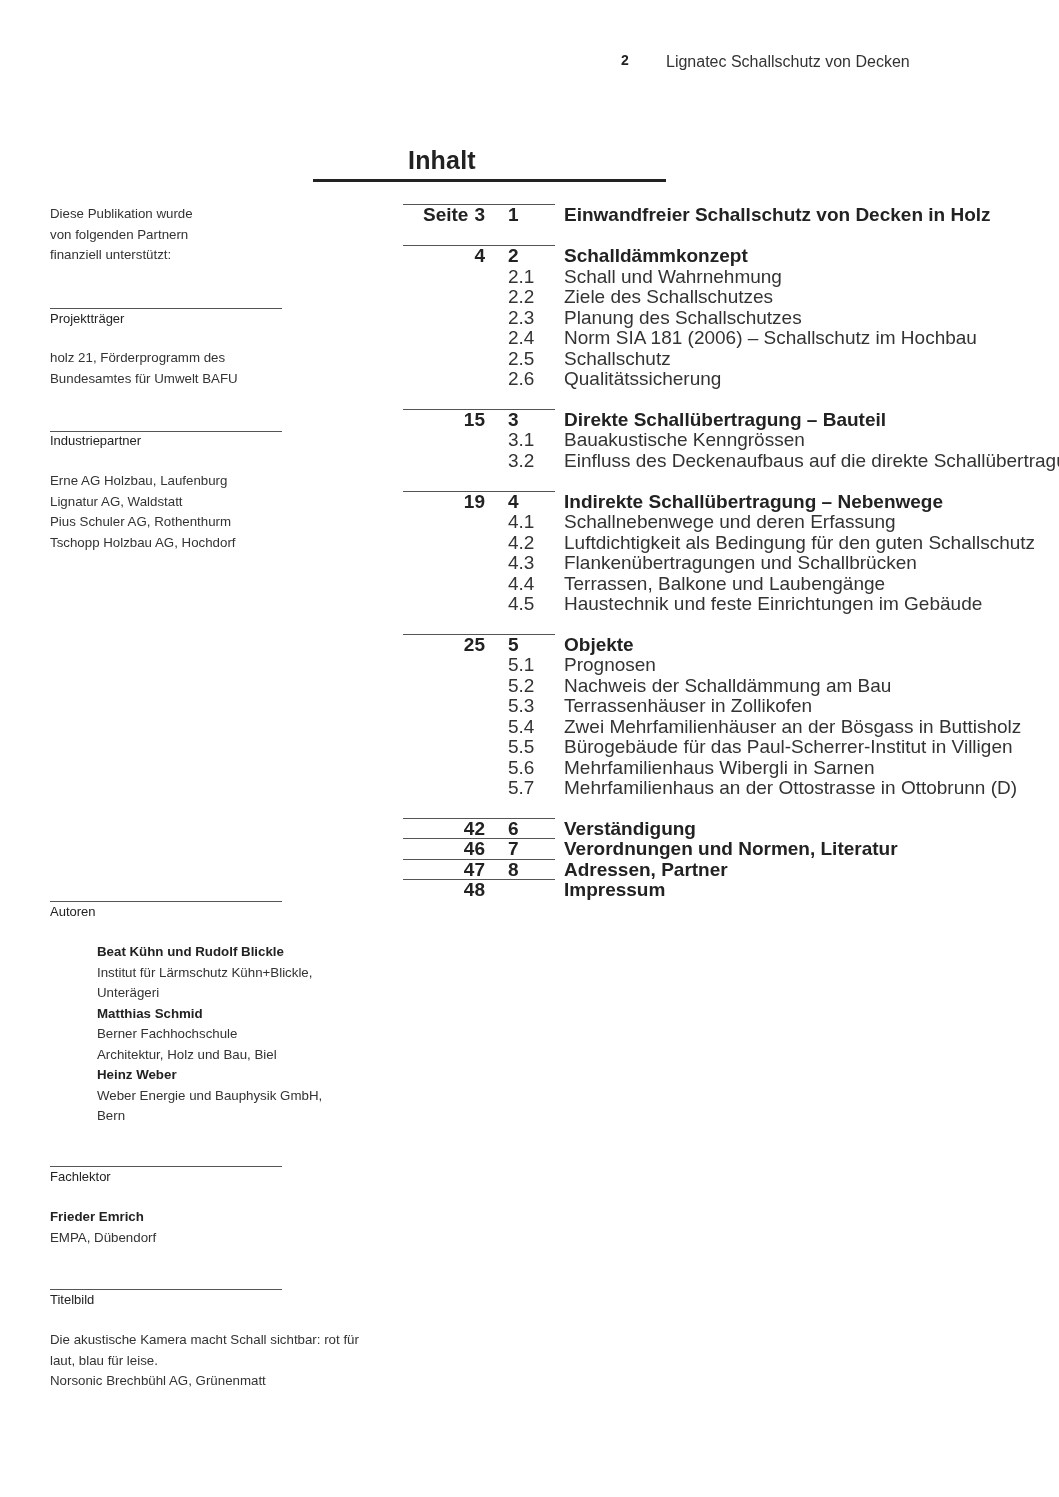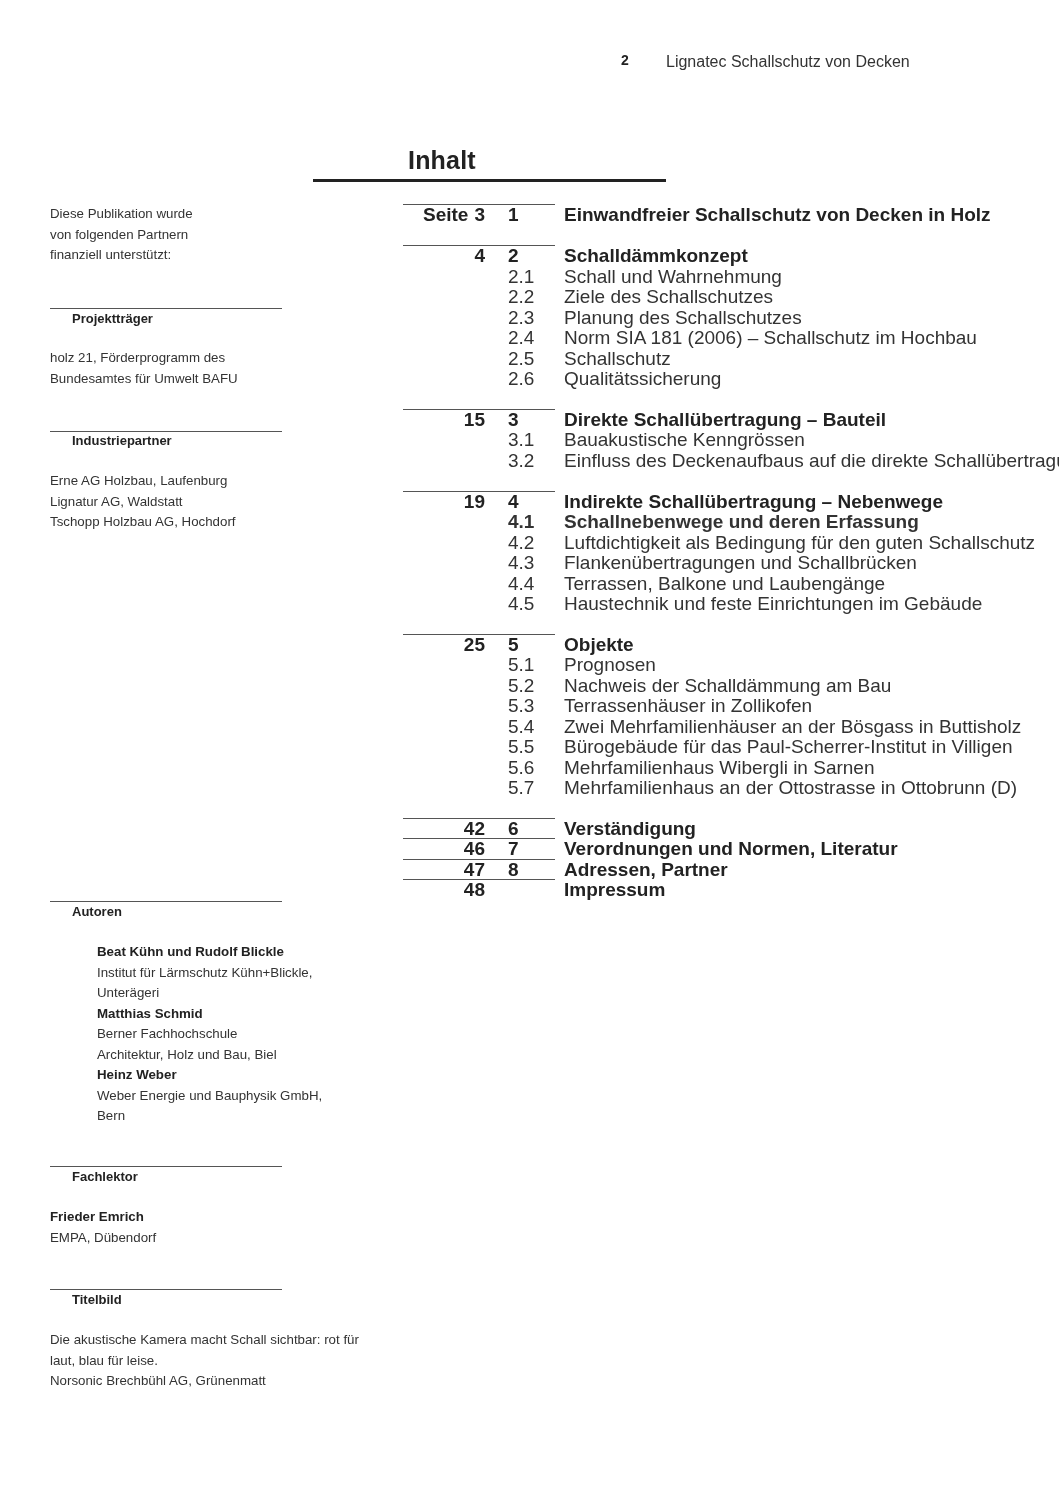--- a/index.html
+++ b/index.html
@@ -11,21 +11,21 @@
   .abs { position: absolute; }
   .hdr-num { left: 621px; top: 52px; font-size: 14px; font-weight: bold; }
   .hdr-title { left: 666px; top: 53px; font-size: 16px; color: #333; }
   .main-title { left: 408px; top: 146px; font-size: 25px; font-weight: bold; letter-spacing: 0.2px; }
   .title-rule { left: 313px; top: 179px; width: 353px; height: 3px; background: #222; }
 
   
   .lc { left: 50px; width: 330px; font-size: 13.3px; line-height: 20.5px; color: #333; }
   .lc .b { font-weight: bold; color: #222; }
   .lc-rule { left: 50px; width: 232px; height: 1px; background: #555; }
-  .lc-head { left: 50px; font-size: 13px; font-weight: bold; color: #222; margin-left: 22px; }
+  .lc-head { left: 50px; font-size: 13px; font-weight: normal; color: #222; }
 
   
   .toc-rule { left: 403px; width: 152px; height: 1px; background: #555; }
   .toc-row { left: 403px; width: 560px; height: 20.5px; font-size: 19px; line-height: 20.5px; margin-left: 20px; }
   .toc-row span { position: absolute; top: 0; white-space: nowrap; }
   .c-seite { left: 0; font-weight: bold; }
   .c-page { left: 32px; width: 30px; text-align: right; font-weight: bold; }
   .c-num { left: 85px; color: #333; }
   .c-title { left: 141px; color: #333; }
   .toc-row.main .c-num, .toc-row.main .c-title { font-weight: bold; color: #222; }
@@ -50,20 +50,21 @@
 <div class="abs lc" style="top:348px;">
   <div>holz 21, Förderprogramm des</div>
   <div>Bundesamtes für Umwelt BAFU</div>
 </div>
 
 <div class="abs lc-rule" style="top:431px;"></div>
 <div class="abs lc-head" style="top:433px;">Industriepartner</div>
 <div class="abs lc" style="top:471px;">
   <div>Erne AG Holzbau, Laufenburg</div>
   <div>Lignatur AG, Waldstatt</div>
+  <div>Pius Schuler AG, Rothenthurm</div>
   <div>Tschopp Holzbau AG, Hochdorf</div>
 </div>
 
 <div class="abs lc-rule" style="top:901px;"></div>
 <div class="abs lc-head" style="top:904px;">Autoren</div>
 <div class="abs lc" style="top:942px;margin-left:47px;">
   <div class="b">Beat Kühn und Rudolf Blickle</div>
   <div>Institut für Lärmschutz Kühn+Blickle,</div>
   <div>Unterägeri</div>
   <div class="b">Matthias Schmid</div>
@@ -148,21 +149,21 @@
       <span class="c-page"></span>
       <span class="c-num">3.2</span>
       <span class="c-title">Einfluss des Deckenaufbaus auf die direkte Schallübertragung</span>
     </div>
     <div class="abs toc-rule" style="top: 491px;"></div>
     <div class="abs toc-row main" style="top: 492px;">
       <span class="c-page">19</span>
       <span class="c-num">4</span>
       <span class="c-title">Indirekte Schallübertragung – Nebenwege</span>
     </div>
-    <div class="abs toc-row" style="top: 512px; font-weight: bold;">
+    <div class="abs toc-row" style="top: 512px;">
       <span class="c-page"></span>
       <span class="c-num">4.1</span>
       <span class="c-title">Schallnebenwege und deren Erfassung</span>
     </div>
     <div class="abs toc-row" style="top: 533px;">
       <span class="c-page"></span>
       <span class="c-num">4.2</span>
       <span class="c-title">Luftdichtigkeit als Bedingung für den guten Schallschutz</span>
     </div>
     <div class="abs toc-row" style="top: 553px; text-align: right;">

